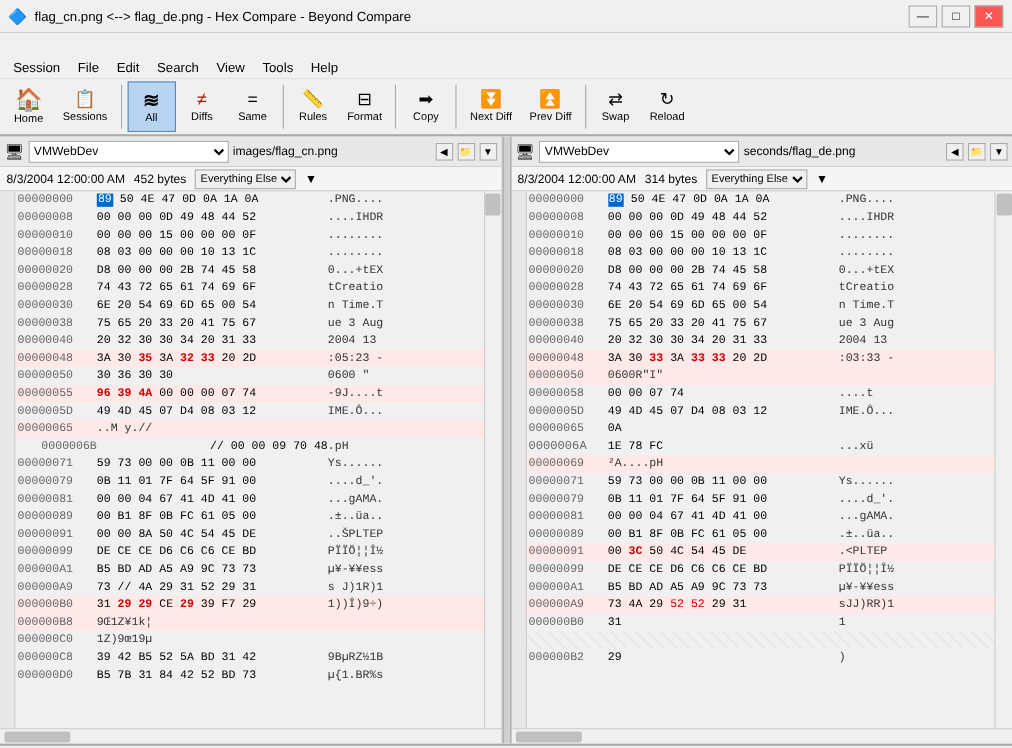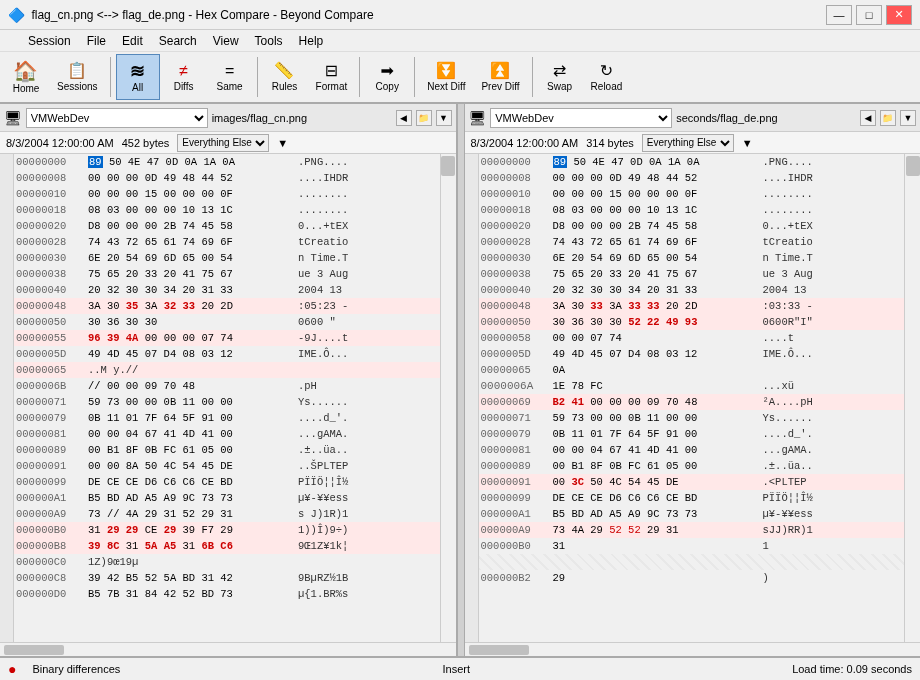--- a/index.html
+++ b/index.html
@@ -5,21 +5,21 @@
     * { box-sizing: border-box; margin: 0; padding: 0; }
     body { font-family: 'Segoe UI', Tahoma, sans-serif; font-size: 12px; background: #f0f0f0; width: 920px; height: 680px; overflow: hidden; }
     
     
     #title-bar { background: #f0f0f0; height: 30px; display: flex; align-items: center; justify-content: space-between; padding: 0 8px; border-bottom: 1px solid #ccc; }
     #title-bar .title-left { display: flex; align-items: center; gap: 6px; font-size: 12px; }
     #title-bar .title-controls { display: flex; gap: 4px; }
     #title-bar .title-controls button { width: 26px; height: 20px; border: 1px solid #aaa; background: #f0f0f0; cursor: pointer; font-size: 11px; display: flex; align-items: center; justify-content: center; }
     
     
-    #menu-bar { background: #f0f0f0; height: 22px; display: flex; align-items: center; padding: 0 20px; border-bottom: 1px solid #ddd; }
+    #menu-bar { background: #f0f0f0; height: 22px; display: flex; align-items: center; padding: 0 4px; border-bottom: 1px solid #ddd; margin-top: 20px; }
     #menu-bar .menu-item { padding: 2px 8px; cursor: pointer; font-size: 12px; }
     
     
     #toolbar { background: #f0f0f0; height: 52px; display: flex; align-items: center; padding: 2px 4px; border-bottom: 2px solid #aaa; gap: 2px; }
     .toolbar-btn { display: flex; flex-direction: column; align-items: center; justify-content: center; padding: 3px 6px; min-width: 44px; height: 46px; border: 1px solid transparent; cursor: pointer; font-size: 10px; gap: 2px; background: transparent; }
     .toolbar-btn.active { background: #cce0ff; border: 1px solid #5599cc; }
     .toolbar-btn .icon { font-size: 20px; line-height: 1; }
     .toolbar-sep { width: 1px; height: 40px; background: #aaa; margin: 0 3px; }
     .toolbar-btn-label { font-size: 10px; }
     
@@ -220,21 +220,21 @@
             </div>
             <div style="display: flex; align-items: center; height: 16px; padding: 0px 2px; white-space: nowrap; font-size: 11px;">
               <span style="color: rgb(102, 102, 102); width: 72px; flex-shrink: 0; font-size: 10.5px;">0000005D</span>
               <span style="width: 210px; flex-shrink: 0; font-size: 10.5px;">49 4D 45 07 D4 08 03 12</span>
               <span style="font-size: 10.5px; color: rgb(51, 51, 51);">IME.Ô...</span>
             </div>
             <div style="display: flex; align-items: center; height: 16px; padding: 0px 2px; white-space: nowrap; font-size: 11px; background: rgb(255, 232, 232);">
               <span style="color: rgb(102, 102, 102); width: 72px; flex-shrink: 0; font-size: 10.5px;">00000065</span>
               <span style="font-size: 10.5px; color: rgb(51, 51, 51);">..M y.//</span>
             </div>
-            <div style="display: flex; align-items: center; height: 16px; padding: 0px 2px; white-space: nowrap; font-size: 11px;">
+            <div style="display: flex; align-items: center; height: 16px; padding: 0px 2px; white-space: nowrap; font-size: 11px; text-align: right;">
               <span style="color: rgb(102, 102, 102); width: 72px; flex-shrink: 0; font-size: 10.5px;">0000006B</span>
               <span style="width: 210px; flex-shrink: 0; font-size: 10.5px;">// 00 00 09 70 48</span>
               <span style="font-size: 10.5px; color: rgb(51, 51, 51);">.pH</span>
             </div>
             <div style="display: flex; align-items: center; height: 16px; padding: 0px 2px; white-space: nowrap; font-size: 11px;">
               <span style="color: rgb(102, 102, 102); width: 72px; flex-shrink: 0; font-size: 10.5px;">00000071</span>
               <span style="width: 210px; flex-shrink: 0; font-size: 10.5px;">59 73 00 00 0B 11 00 00</span>
               <span style="font-size: 10.5px; color: rgb(51, 51, 51);">Ys......</span>
             </div>
             <div style="display: flex; align-items: center; height: 16px; padding: 0px 2px; white-space: nowrap; font-size: 11px;">
@@ -272,21 +272,20 @@
               <span style="width: 210px; flex-shrink: 0; font-size: 10.5px;">73 // 4A 29 31 52 29 31</span>
               <span style="font-size: 10.5px; color: rgb(51, 51, 51);">s J)1R)1</span>
             </div>
             <div style="display: flex; align-items: center; height: 16px; padding: 0px 2px; white-space: nowrap; font-size: 11px; background: rgb(255, 232, 232);">
               <span style="color: rgb(102, 102, 102); width: 72px; flex-shrink: 0; font-size: 10.5px;">000000B0</span>
               <span style="width: 210px; flex-shrink: 0; font-size: 10.5px;">31 <span style="color:#cc0000;font-weight:bold;">29 29</span> CE <span style="color:#cc0000;font-weight:bold;">29</span> 39 F7 29</span>
               <span style="font-size: 10.5px; color: rgb(51, 51, 51);">1))Î)9÷)</span>
             </div>
             <div style="display: flex; align-items: center; height: 16px; padding: 0px 2px; white-space: nowrap; font-size: 11px; background: rgb(255, 232, 232);">
               <span style="color: rgb(102, 102, 102); width: 72px; flex-shrink: 0; font-size: 10.5px;">000000B8</span>
-              <span style="width: 210px; flex-shrink: 0; font-size: 10.5px;"><span style="color:#cc0000;font-weight:bold;">39 8C</span> 31 <span style="color:#cc0000;font-weight:bold;">5A A5</span> 31 <span style="color:#cc0000;font-weight:bold;">6B C6</span></span>
               <span style="font-size: 10.5px; color: rgb(51, 51, 51); text-align: right;">9Œ1Z¥1k¦</span>
             </div>
             <div style="display: flex; align-items: center; height: 16px; padding: 0px 2px; white-space: nowrap; font-size: 11px;">
               <span style="color: rgb(102, 102, 102); width: 72px; flex-shrink: 0; font-size: 10.5px;">000000C0</span>
               <span style="font-size: 10.5px; color: rgb(51, 51, 51);">1Z)9œ19µ</span>
             </div>
             <div style="display: flex; align-items: center; height: 16px; padding: 0px 2px; white-space: nowrap; font-size: 11px;">
               <span style="color: rgb(102, 102, 102); width: 72px; flex-shrink: 0; font-size: 10.5px;">000000C8</span>
               <span style="width: 210px; flex-shrink: 0; font-size: 10.5px;">39 42 B5 52 5A BD 31 42</span>
               <span style="font-size: 10.5px; color: rgb(51, 51, 51);">9BµRZ½1B</span>
@@ -382,21 +381,20 @@
               <span style="width: 210px; flex-shrink: 0; font-size: 10.5px;">20 32 30 30 34 20 31 33</span>
               <span style="font-size: 10.5px; color: rgb(51, 51, 51);">  2004 13</span>
             </div>
             <div style="display: flex; align-items: center; height: 16px; padding: 0px 2px; white-space: nowrap; font-size: 11px; background: rgb(255, 232, 232);">
               <span style="color: rgb(102, 102, 102); width: 72px; flex-shrink: 0; font-size: 10.5px;">00000048</span>
               <span style="width: 210px; flex-shrink: 0; font-size: 10.5px;">3A 30 <span style="color:#cc0000;font-weight:bold;">33</span> 3A <span style="color:#cc0000;font-weight:bold;">33 33</span> 20 2D</span>
               <span style="font-size: 10.5px; color: rgb(51, 51, 51);">:03:33 -</span>
             </div>
             <div style="display: flex; align-items: center; height: 16px; padding: 0px 2px; white-space: nowrap; font-size: 11px; background: rgb(255, 232, 232);">
               <span style="color: rgb(102, 102, 102); width: 72px; flex-shrink: 0; font-size: 10.5px;">00000050</span>
-              <span style="width: 210px; flex-shrink: 0; font-size: 10.5px;">30 36 30 30 <span style="color:#cc0000;font-weight:bold;">52 22 49 93</span></span>
               <span style="font-size: 10.5px; color: rgb(51, 51, 51);">0600R"I"</span>
             </div>
             <div style="display: flex; align-items: center; height: 16px; padding: 0px 2px; white-space: nowrap; font-size: 11px;">
               <span style="color: rgb(102, 102, 102); width: 72px; flex-shrink: 0; font-size: 10.5px;">00000058</span>
               <span style="width: 210px; flex-shrink: 0; font-size: 10.5px;">00 00 07 74</span>
               <span style="font-size: 10.5px; color: rgb(51, 51, 51);">....t</span>
             </div>
             <div style="display: flex; align-items: center; height: 16px; padding: 0px 2px; white-space: nowrap; font-size: 11px;">
               <span style="color: rgb(102, 102, 102); width: 72px; flex-shrink: 0; font-size: 10.5px;">0000005D</span>
               <span style="width: 210px; flex-shrink: 0; font-size: 10.5px;">49 4D 45 07 D4 08 03 12</span>
@@ -407,21 +405,20 @@
               <span style="width: 210px; flex-shrink: 0; font-size: 10.5px;">0A</span>
               <span style="font-size: 10.5px; color: rgb(51, 51, 51);"></span>
             </div>
             <div style="display: flex; align-items: center; height: 16px; padding: 0px 2px; white-space: nowrap; font-size: 11px;">
               <span style="color: rgb(102, 102, 102); width: 72px; flex-shrink: 0; font-size: 11px;">0000006A</span>
               <span style="width: 210px; flex-shrink: 0; font-size: 10.5px;">1E 78 FC</span>
               <span style="font-size: 10.5px; color: rgb(51, 51, 51);">...xü</span>
             </div>
             <div style="display: flex; align-items: center; height: 16px; padding: 0px 2px; white-space: nowrap; font-size: 11px; background: rgb(255, 232, 232);">
               <span style="color: rgb(102, 102, 102); width: 72px; flex-shrink: 0; font-size: 10.5px;">00000069</span>
-              <span style="width: 210px; flex-shrink: 0; font-size: 10.5px;"><span style="color:#cc0000;font-weight:bold;">B2 41</span> 00 00 00 09 70 48</span>
               <span style="font-size: 10.5px; color: rgb(51, 51, 51);">²A....pH</span>
             </div>
             <div style="display: flex; align-items: center; height: 16px; padding: 0px 2px; white-space: nowrap; font-size: 11px;">
               <span style="color: rgb(102, 102, 102); width: 72px; flex-shrink: 0; font-size: 10.5px;">00000071</span>
               <span style="width: 210px; flex-shrink: 0; font-size: 10.5px;">59 73 00 00 0B 11 00 00</span>
               <span style="font-size: 10.5px; color: rgb(51, 51, 51);">Ys......</span>
             </div>
             <div style="display: flex; align-items: center; height: 16px; padding: 0px 2px; white-space: nowrap; font-size: 11px;">
               <span style="color: rgb(102, 102, 102); width: 72px; flex-shrink: 0; font-size: 10.5px;">00000079</span>
               <span style="width: 210px; flex-shrink: 0; font-size: 10.5px;">0B 11 01 7F 64 5F 91 00</span>

